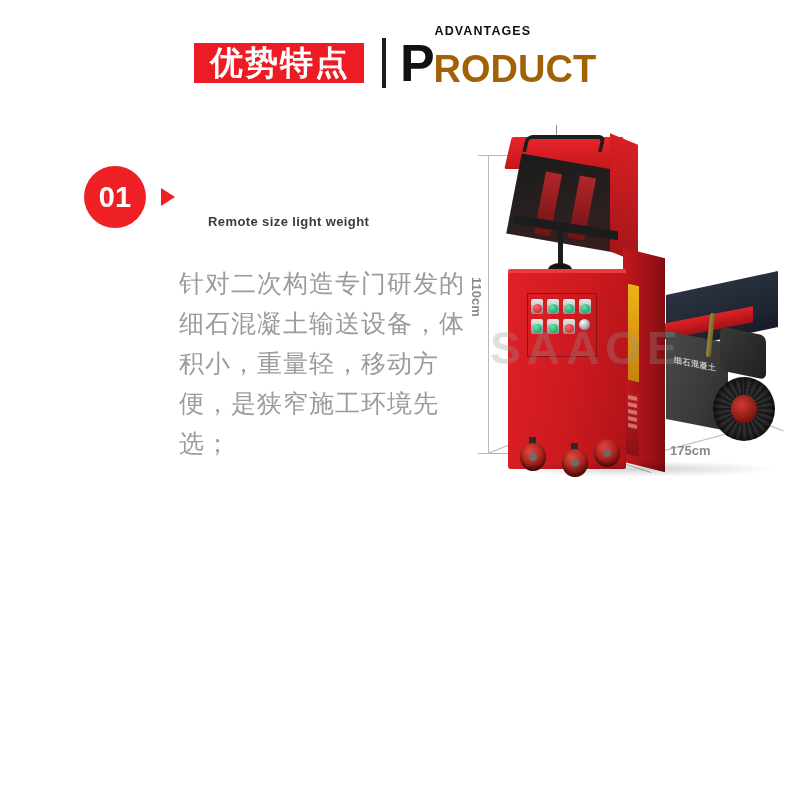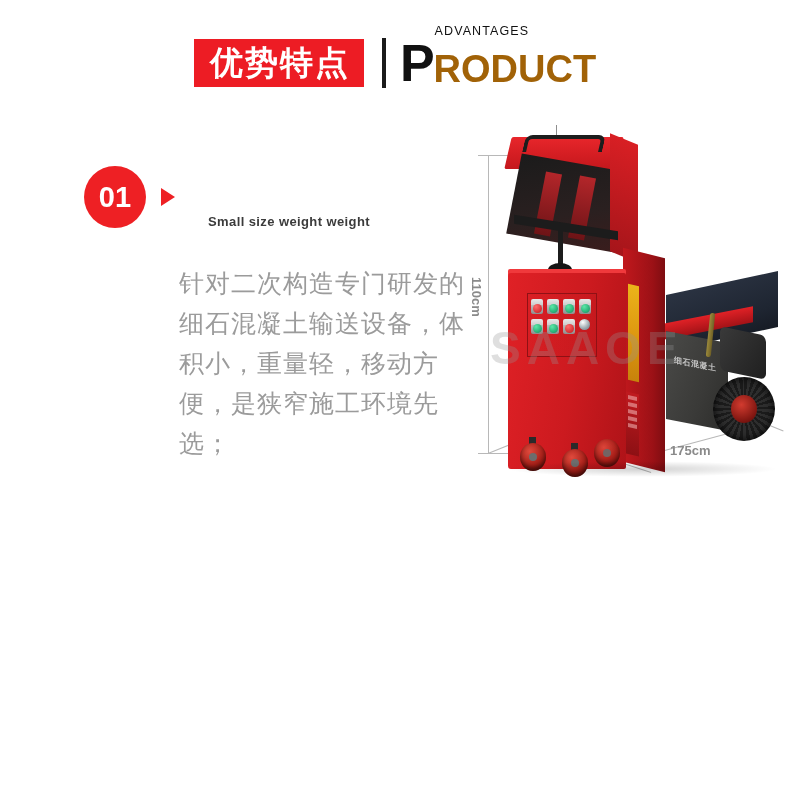--- a/index.html
+++ b/index.html
@@ -41,21 +41,21 @@
     height: 66px;
   }
   .badge-cn {
     background: #ED1C24;
     color: #ffffff;
     font-family: "Liberation Sans", "DejaVu Sans", sans-serif;
     font-weight: bold;
     font-size: 33px;
     letter-spacing: 2px;
     line-height: 52px;
-    height: 48px;
+    height: 40px;
     padding: 0 14px 0 16px;
     display: flex;
     align-items: center;
     white-space: nowrap;
   }
   .header-divider {
     width: 4px;
     height: 50px;
     background: #1a1a1a;
     margin: 0 14px 0 18px;
@@ -77,21 +77,21 @@
   }
   .logo-rest {
     position: relative;
     display: block;
   }
   .logo-sup {
     position: absolute;
     left: 1px;
     top: -24px;
     font-family: "Liberation Sans", "DejaVu Sans", sans-serif;
-    font-weight: normal;
+    font-weight: bold;
     font-size: 12.5px;
     letter-spacing: 1.1px;
     color: #111111;
     white-space: nowrap;
   }
   .logo-main {
     font-family: "Liberation Sans", "DejaVu Sans", sans-serif;
     font-weight: bold;
     font-size: 38px;
     line-height: 40px;
@@ -473,21 +473,21 @@
           <span class="logo-main">RODUCT</span>
         </span>
       </div>
     </div>
   </div>
 
   <div class="section" id="section-01">
     <div class="sec-head">
       <div class="num-circle">01</div>
       <div class="arrow-tri"></div>
-      <div class="sec-sub">Small size  weight weight</div>
+      <div class="sec-sub">Remote size  light weight</div>
     </div>
     <div class="sec-body">针对二次构造专门研发的细石混凝土输送设备，体积小，重量轻，移动方便，是狭窄施工环境先选；</div>
   </div>
 
 
   <div class="photo">
 
     <div class="dim-line dim-v" style="left:18px; top:30px; height:298px;"></div>
     <div class="dim-line dim-h" style="left:8px; top:30px; width:40px;"></div>
     <div class="dim-line dim-h" style="left:8px; top:328px; width:40px;"></div>

